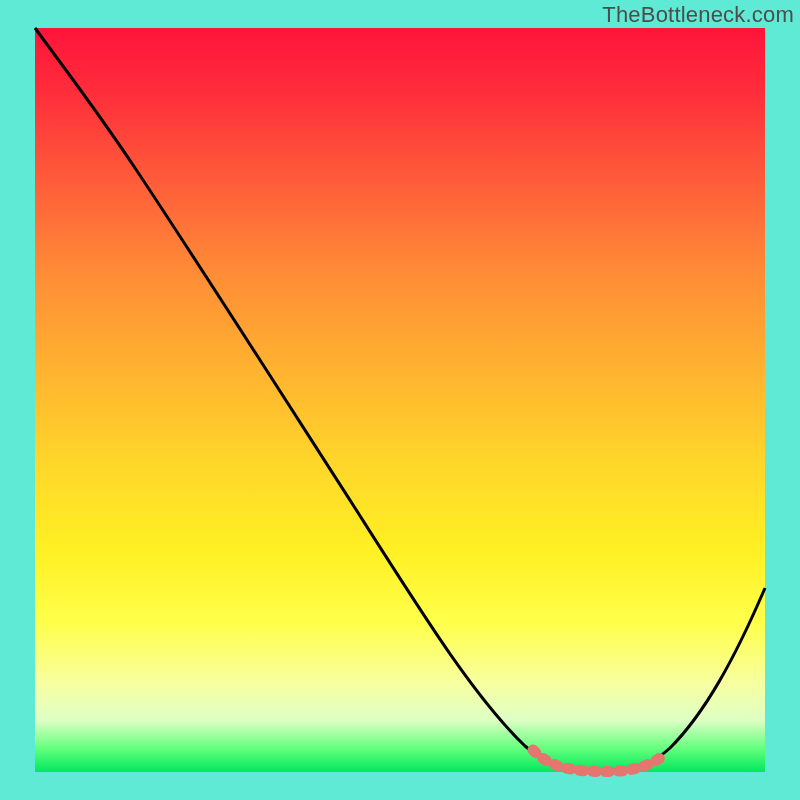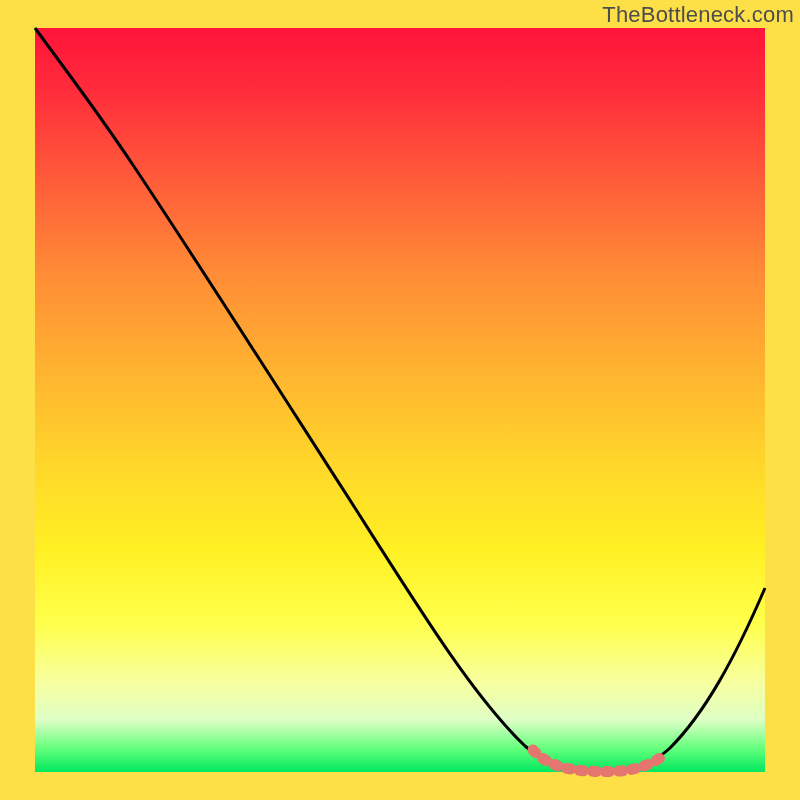--- a/index.html
+++ b/index.html
@@ -8,21 +8,21 @@
     width: 800px;
     height: 800px;
     background: #000;
     overflow: hidden;
     font-family: Arial, Helvetica, sans-serif;
   }
   .frame {
     position: relative;
     width: 800px;
     height: 800px;
-    background: #fde047;
+    background: #5eead4;
   }
   .watermark {
     position: absolute;
     top: 2px;
     right: 6px;
     color: #4d4d4d;
     font-size: 22px;
     font-weight: 500;
     letter-spacing: 0.2px;
     z-index: 10;

